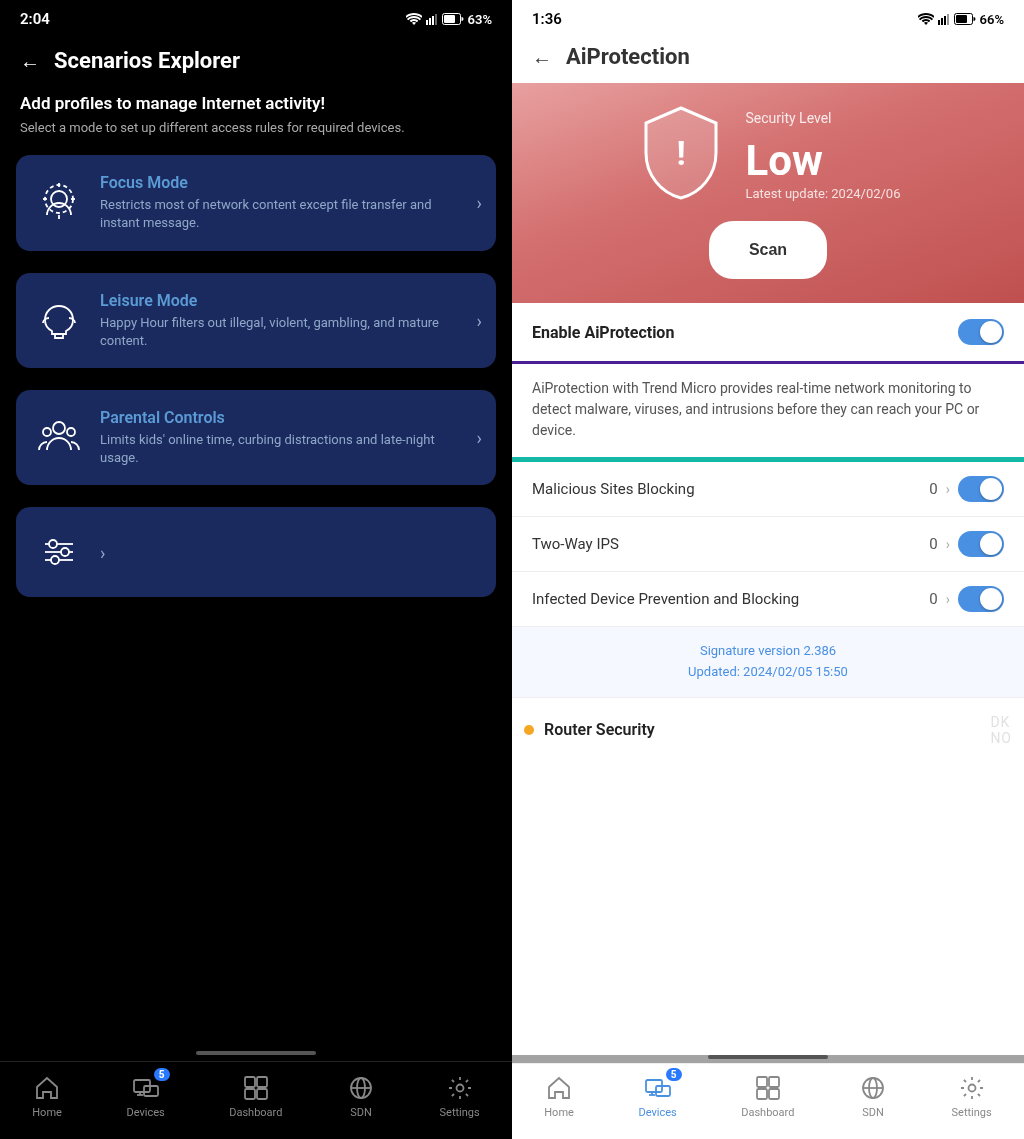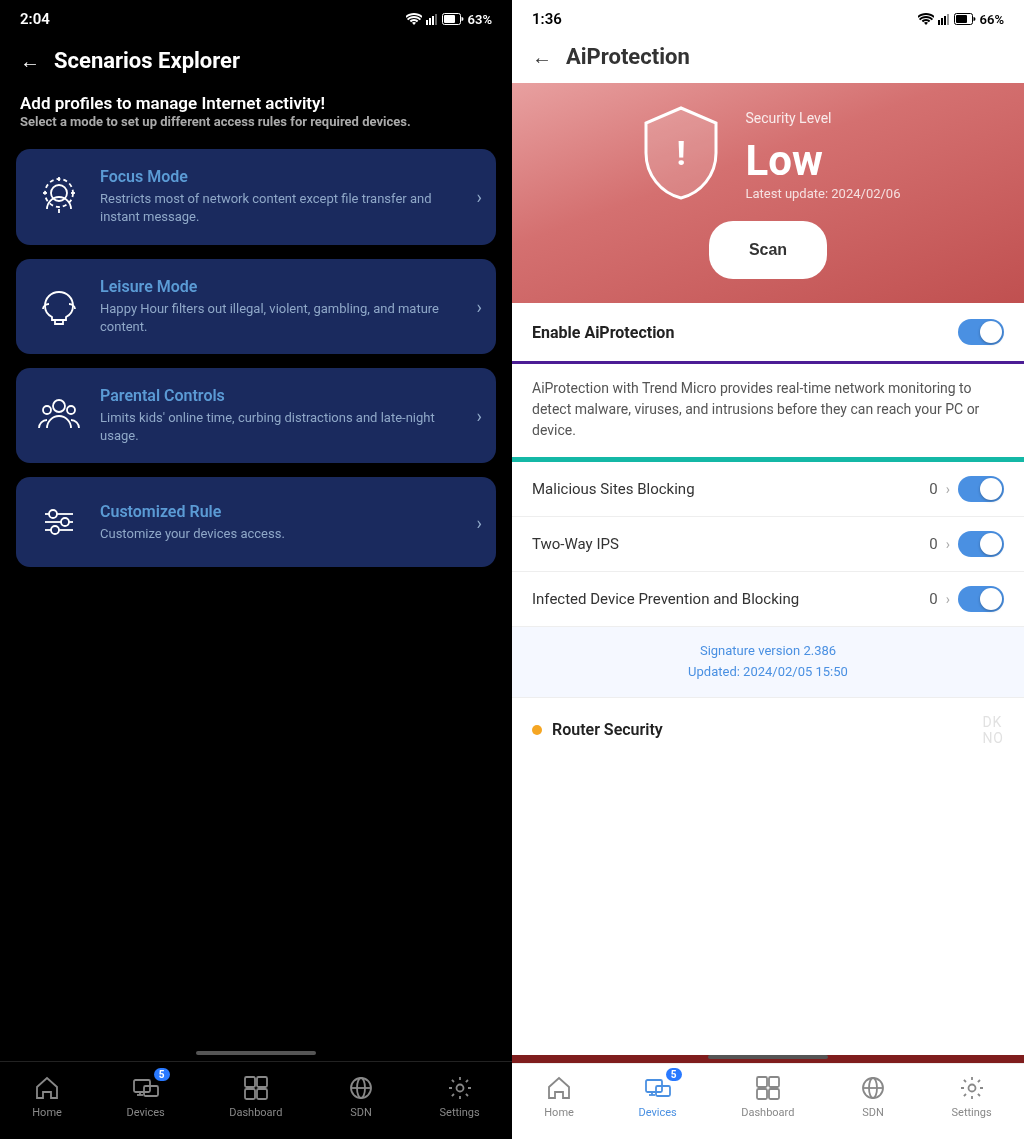--- a/index.html
+++ b/index.html
@@ -58,35 +58,35 @@
     }
 
     .intro-section {
       padding: 10px 20px 18px;
     }
 
     .intro-title {
       color: #fff;
       font-size: 17px;
       font-weight: 600;
+      margin-bottom: 6px;
     }
 
     .intro-subtitle {
       color: #aaa;
       font-size: 13px;
       line-height: 1.4;
-      font-weight: bold;
     }
 
     .cards-container {
       flex: 1;
       padding: 0 16px;
       display: flex;
       flex-direction: column;
-      gap: 14px;
+      gap: 22px;
     }
 
     .mode-card {
       background: #1a2a5e;
       border-radius: 14px;
       padding: 18px 14px 18px 16px;
       display: flex;
       align-items: center;
       gap: 14px;
       cursor: pointer;
@@ -179,21 +179,21 @@
       height: 4px;
       background: #555;
       border-radius: 2px;
       margin: 0 auto 6px;
     }
 
     
     .right-panel {
       width: 512px;
       height: 1139px;
-      background: #7f1d1d;
+      background: #a3a3a3;
       display: flex;
       flex-direction: column;
       overflow: hidden;
     }
 
     .right-status-bar {
       display: flex;
       justify-content: space-between;
       align-items: center;
       padding: 10px 20px 6px;
@@ -360,21 +360,21 @@
       border-bottom: 1px solid #eee;
     }
 
     .signature-text {
       color: #4a90e2;
       font-size: 13px;
       line-height: 1.6;
     }
 
     .router-section {
-      padding: 16px 20px;
+      padding: 16px 12px;
       display: flex;
       align-items: center;
       gap: 10px;
     }
 
     .router-dot {
       width: 10px;
       height: 10px;
       border-radius: 50%;
       background: #f5a623;
@@ -520,24 +520,20 @@
       <div class="card-icon">
         <svg viewBox="0 0 48 48" fill="none" stroke="white" stroke-width="1.8">
           <line x1="10" y1="16" x2="38" y2="16"></line>
           <line x1="10" y1="24" x2="38" y2="24"></line>
           <line x1="10" y1="32" x2="38" y2="32"></line>
           <circle cx="18" cy="16" r="4" fill="#1a2a5e" stroke="white"></circle>
           <circle cx="30" cy="24" r="4" fill="#1a2a5e" stroke="white"></circle>
           <circle cx="20" cy="32" r="4" fill="#1a2a5e" stroke="white"></circle>
         </svg>
       </div>
-      <div class="card-content">
-        <div class="card-title">Customized Rule</div>
-        <div class="card-desc">Customize your devices access.</div>
-      </div>
       <span class="card-chevron">›</span>
     </div>
   </div>
 
   <div style="padding-bottom: 0;">
     <div class="home-indicator"></div>
     <div class="bottom-nav">
 
       <div class="nav-item">
         <div class="nav-icon">

